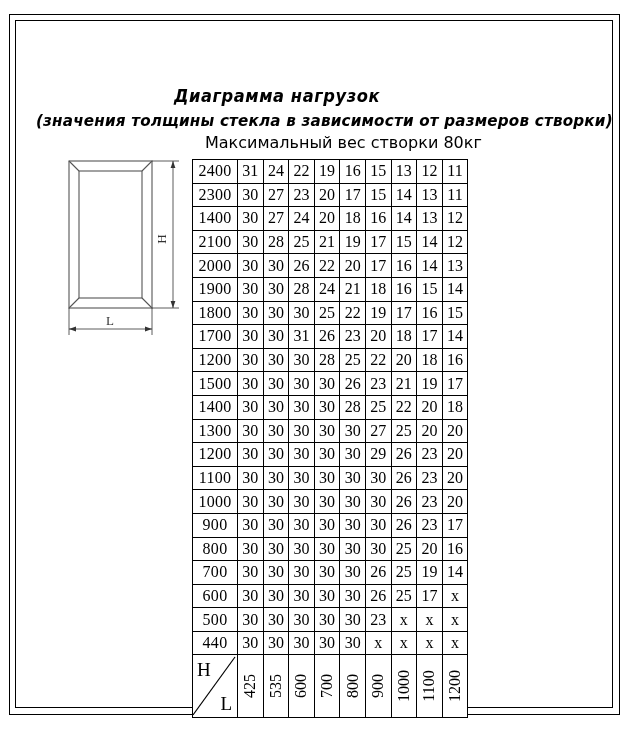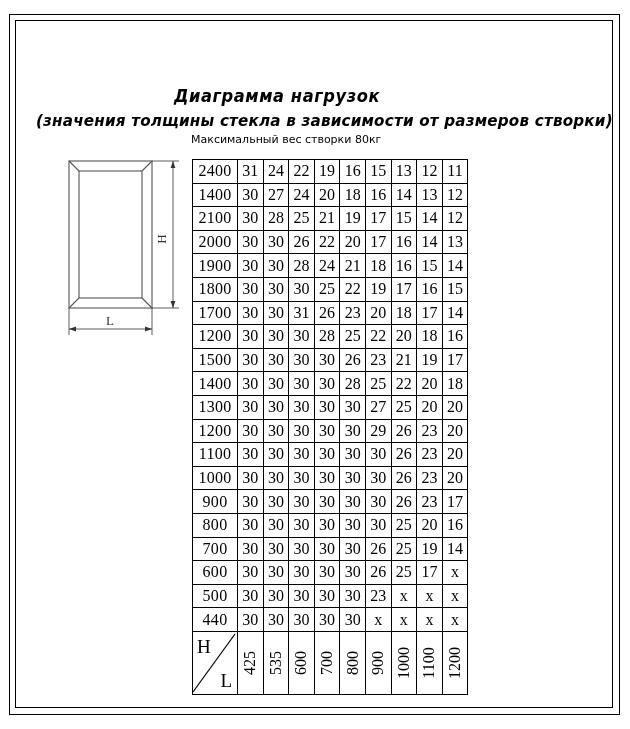--- a/index.html
+++ b/index.html
@@ -58,24 +58,24 @@
     font-style: italic;
     font-weight: bold;
     font-size: 16.5px;
     letter-spacing: 0.2px;
     transform: scaleX(0.92);
     margin-top: 5px;
     white-space: nowrap;
   }
   #subtitle {
     position: absolute;
-    left: 191px;
+    left: 205px;
     top: 133px;
     font-family: "DejaVu Sans", sans-serif;
-    font-size: 11px;
+    font-size: 16px;
     font-weight: normal;
     white-space: nowrap;
   }
 
   
   #sash-diagram {
     position: absolute;
     left: 45px;
     top: 155px;
   }
@@ -207,20 +207,32 @@
           <td class="val">24</td>
           <td class="val">22</td>
           <td class="val">19</td>
           <td class="val">16</td>
           <td class="val">15</td>
           <td class="val">13</td>
           <td class="val">12</td>
           <td class="val">11</td>
         </tr>
         <tr>
+          <td class="h-label">2300</td>
+          <td class="val">30</td>
+          <td class="val">27</td>
+          <td class="val">23</td>
+          <td class="val">20</td>
+          <td class="val">17</td>
+          <td class="val">15</td>
+          <td class="val">14</td>
+          <td class="val">13</td>
+          <td class="val">11</td>
+        </tr>
+        <tr>
           <td class="h-label">1400</td>
           <td class="val">30</td>
           <td class="val">27</td>
           <td class="val">24</td>
           <td class="val">20</td>
           <td class="val">18</td>
           <td class="val">16</td>
           <td class="val">14</td>
           <td class="val">13</td>
           <td class="val">12</td>

